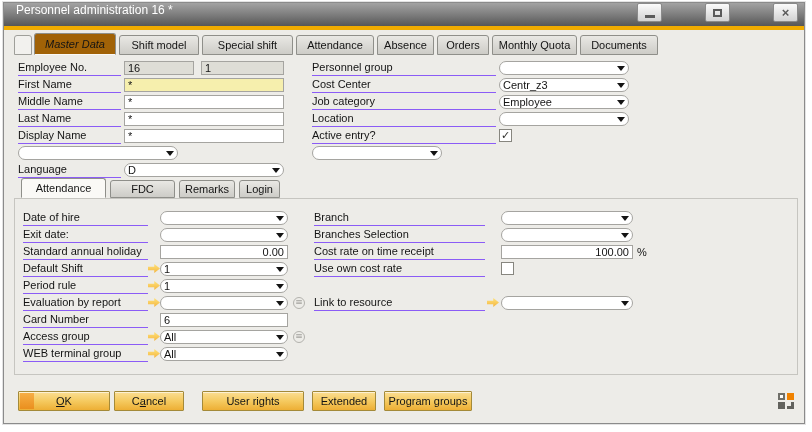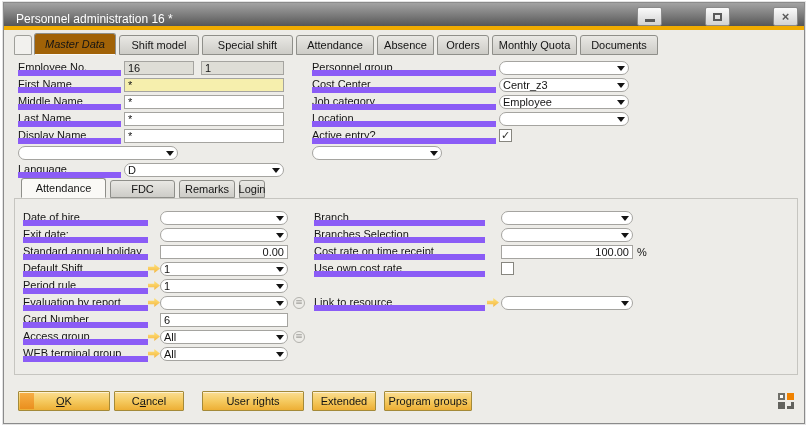--- a/index.html
+++ b/index.html
@@ -1,40 +1,40 @@
 <!DOCTYPE html>
 <html><head>
 <meta charset="utf-8">
 <style>
   html,body{margin:0;padding:0;background:#FFFFFF;width:812px;height:432px;
     font-family:"Liberation Sans","DejaVu Sans",sans-serif;font-size:11px;color:#141414;}
   .window{position:absolute;left:3px;top:2px;width:800px;height:420px;
     border:1px solid #8B8B8B;background:#EDECE8;box-shadow:0 0 0 1px #E3E3E3;}
   
   .titlebar{height:23px;background:linear-gradient(180deg,#A3A3A3 0%,#7A7A7A 55%,#565656 100%);
-    display:flex;align-items:flex-end;padding:0 6px 0 12px;gap:40px;}
+    display:flex;align-items:flex-start;padding:0 6px 0 12px;gap:40px;}
   .title{color:#FFFFFF;font-size:12px;flex:1;white-space:nowrap;}
   .winbtn{width:23px;height:17px;margin-left:3px;border:1px solid #8A8A8A;border-radius:2px;
     background:linear-gradient(180deg,#FBFBFB,#D2D2D2);display:flex;align-items:center;justify-content:center;position:relative;}
   .min-glyph{width:10px;height:3px;background:#5A5A5A;margin-top:8px;}
   .max-glyph{width:9px;height:8px;border:2px solid #5A5A5A;box-sizing:border-box;}
   .close-glyph{font-size:13px;font-weight:bold;color:#5A5A5A;line-height:13px;}
   .accent{height:4px;background:#F0AB00;}
   .content{position:relative;height:392px;}
   
   .tabs{position:absolute;top:3px;left:10px;display:flex;align-items:flex-end;height:22px;}
   .tab{height:20px;box-sizing:border-box;border:1px solid #8F8F8A;border-radius:3px 3px 0 0;
     background:linear-gradient(180deg,#E9E8E4,#CDCCC7);display:flex;align-items:center;justify-content:center;
     margin-right:3px;padding:0 2px;white-space:nowrap;}
   .tab.active{height:22px;background:#a16207;border-bottom-color:#FAF9F6;font-style:italic;}
   .tabstub{height:20px;width:18px;box-sizing:border-box;border:1px solid #9F9F9A;border-radius:3px 3px 0 0;
     background:#F2F1EE;margin-right:2px;}
   
   .row{display:flex;align-items:center;height:17px;}
-  .lbl{height:16px;line-height:15px;border-bottom:6px solid #8b5cf6;box-sizing:border-box;
+  .lbl{height:16px;line-height:15px;border-bottom:1px solid #8b5cf6;box-sizing:border-box;
     white-space:nowrap;overflow:hidden;}
   .lbl-l{width:103px;margin-right:3px;}
   .lbl-r{width:184px;margin-right:3px;}
   .lbl-pl{width:125px;}
   .lbl-pr{width:171px;}
   .fld{height:14px;box-sizing:border-box;border:1px solid #A5A4A0;background:#FFFFFF;
     display:flex;align-items:center;padding:0 3px;position:relative;}
   .fld .val{flex:1;line-height:12px;white-space:nowrap;overflow:hidden;}
   .fld-l{width:160px;}
   .fld-r{width:130px;}
@@ -237,21 +237,21 @@
     <div class="subtabs">
       <div class="subtab active" style="width:85px">
           <span>Attendance</span>
         </div>
       <div class="subtab" style="width:65px">
           <span>FDC</span>
         </div>
       <div class="subtab" style="width:56px">
           <span>Remarks</span>
         </div>
-      <div class="subtab" style="width:26px">
+      <div class="subtab" style="width:41px">
           <span>Login</span>
         </div>
     </div>
 
     <div class="panel">
       <div class="p-left">
         <div class="row">
           <span class="lbl lbl-pl">Date of hire</span>
           <span class="aslot aslot-l"></span>
           <span class="fld fld-pl dd">

